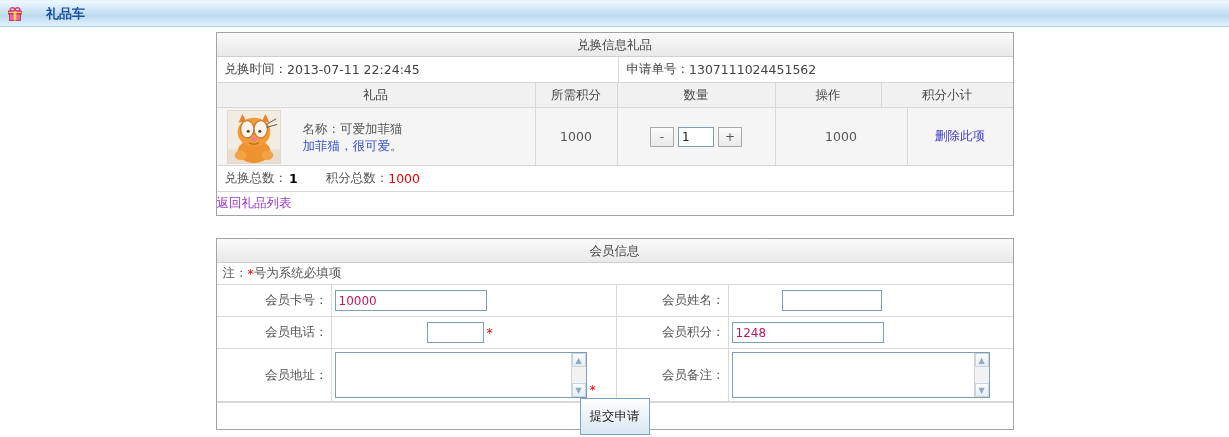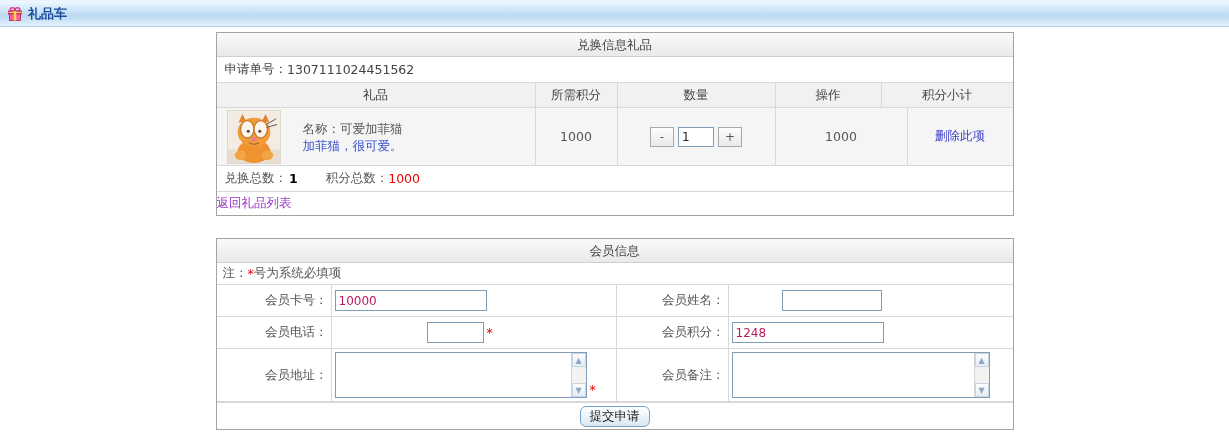--- a/index.html
+++ b/index.html
@@ -3,21 +3,21 @@
 <meta charset="utf-8">
 <style>
   * { box-sizing: border-box; }
   html,body { margin:0; padding:0; background:#ffffff; }
   body {
     font-family: "DejaVu Sans", "Liberation Sans", sans-serif;
     font-size: 12.5px; color:#444; width:1229px; height:437px; overflow:hidden;
   }
   
   .topbar {
-    height:27px; display:flex; align-items:center; gap:5px; padding-left:7px;
+    height:27px; display:flex; align-items:center; gap:23px; padding-left:7px;
     background: linear-gradient(to bottom, #f2f9ff 0%, #cfe6f8 35%, #bcd9f0 60%, #e3f2fe 100%);
     border-top:1px solid #e8f4fd; border-bottom:1px solid #aecfec;
   }
   .topbar .title { color:#1a4fa0; font-weight:bold; font-size:13px; }
   
   .content { width:798px; margin:5px auto 0 auto; }
   .tbl { border:1px solid #a3a3a3; background:#fff; }
   .tbl + .tbl { margin-top:22px; }
   .sec-hdr {
     height:24px; line-height:24px; text-align:center; color:#444;
@@ -95,22 +95,22 @@
     background:#f2f2f2; border-left:1px solid #d4d4d4;
     display:flex; flex-direction:column; justify-content:space-between;
   }
   .scroll-btn {
     height:14px; font-size:8px; line-height:14px; text-align:center; color:#8fa9c2;
     background:linear-gradient(#fdfdfd,#e4ecf4); border:1px solid #c9d5e0;
   }
   .star-bottom { align-self:flex-end; margin-bottom:4px; }
   .submit-row { height:27px; justify-content:center; border-top:1px solid #d8d8d8; }
   .submit-btn {
-    height:21px; padding:0 9px; font-size:12.5px; color:#222; cursor:pointer;
-    border:1px solid #7aa2c8; border-radius:6px;
+    height:37px; padding:0 9px; font-size:12.5px; color:#222; cursor:pointer;
+    border:1px solid #7aa2c8; border-radius:0;
     background:linear-gradient(#ffffff,#d9e7f3);
     font-family:"DejaVu Sans","Liberation Sans",sans-serif;
   }
 </style>
 </head>
 <body>
 
 <div class="topbar">
   <span style="display:flex;">
     <svg width="16" height="16" viewBox="0 0 16 16">
@@ -124,20 +124,24 @@
   </span>
   <span class="title">礼品车</span>
 </div>
 
 <div class="content">
 
   <div class="tbl">
     <div class="sec-hdr">兑换信息礼品</div>
 
     <div class="row info-row">
+      <div class="cell info-left">
+        <span>兑换时间：</span>
+          <span>2013-07-11 22:24:45</span>
+      </div>
       <div class="cell info-right">
         <span>申请单号：</span>
           <span>1307111024451562</span>
       </div>
     </div>
 
     <div class="row cols-row">
       <div class="cell c-gift">礼品</div>
       <div class="cell c-points">所需积分</div>
       <div class="cell c-qty">数量</div>

